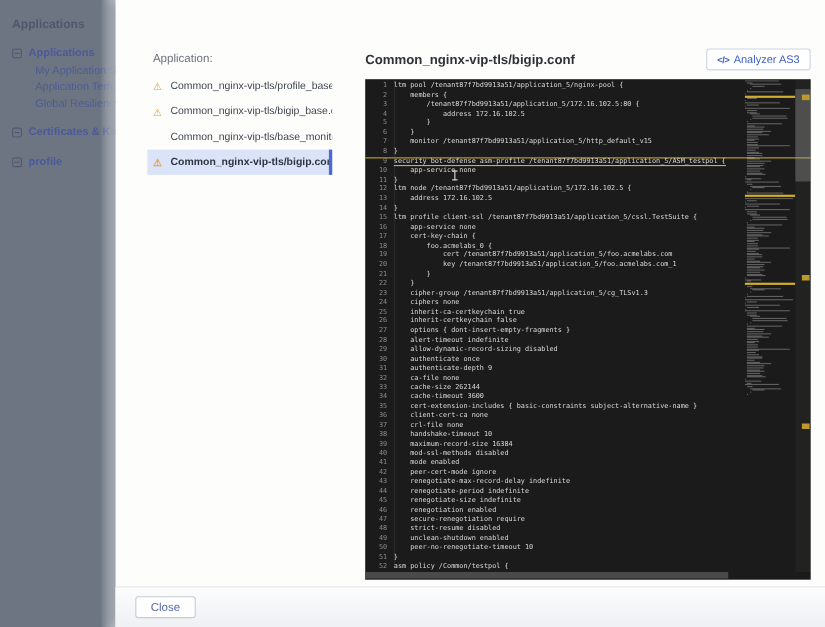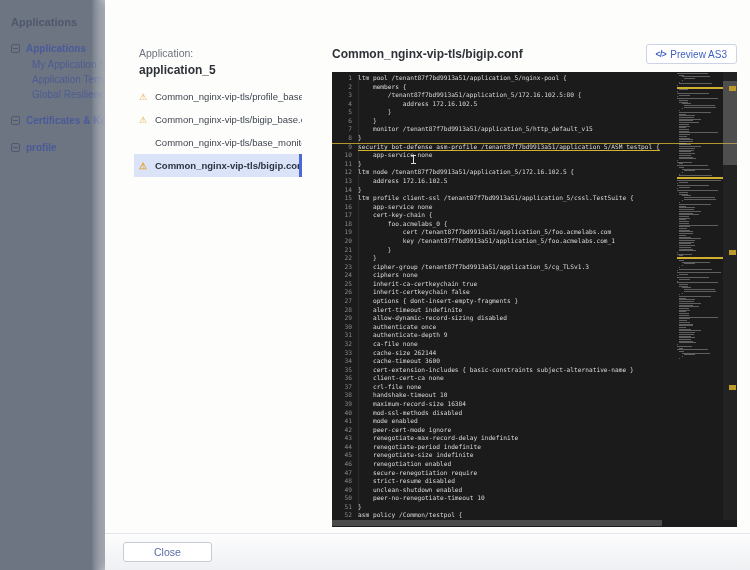--- a/index.html
+++ b/index.html
@@ -73,21 +73,21 @@
   .mm-warn { height:2px; width:46px !important; margin-left:0 !important; background:#d2ae2f; }
 
   .vtrack { position:absolute; top:0; right:0; width:14px; bottom:7px; background:rgba(255,255,255,0.03); }
   .vthumb { position:absolute; top:9px; right:0; width:14px; height:84px; background:rgba(150,150,150,0.38); }
   .ruler-mark { position:absolute; right:1px; width:7px; height:5px; background:#bb992b; }
   .hthumb { position:absolute; left:0; bottom:1px; height:6px; width:330px; background:#4a4a4a; cursor:pointer; }
 
   
   .modal-footer { position:absolute; left:0; right:0; bottom:0; height:37px; border-top:1px solid #e4e5e8;
                   background:linear-gradient(#fdfdfd, #eef0f3); }
-  .close-btn { margin:8px 0 0 18px; height:20px; padding:0 30px; border:1px solid #c6cbd4; border-radius:3px;
+  .close-btn { margin:8px 0 0 18px; height:20px; padding:0 13px; border:1px solid #c6cbd4; border-radius:3px;
                background:#fff; color:#5b6ba8; font-size:10.5px; cursor:pointer; }
 </style>
 </head>
 <body>
 
 <div class="sidebar">
   <div class="sb-title">Applications</div>
   <div class="sb-items" id="sb-items">
       <div class="sb-item lvl0">
         <span class="mini-icon"></span>
@@ -111,21 +111,20 @@
         <span>profile</span>
       </div>
     </div>
 </div>
 
 <div class="modal">
 
 
   <div class="left-panel">
     <div class="app-label">Application:</div>
-    <div class="app-name">application_5</div>
     <div class="file-list" id="file-list">
         <div class="file-row">
           <span class="warn-col">⚠</span>
           <span class="fname">Common_nginx-vip-tls/profile_base_default...</span>
         </div>
         <div class="file-row">
           <span class="warn-col">⚠</span>
           <span class="fname">Common_nginx-vip-tls/bigip_base.conf</span>
         </div>
         <div class="file-row">
@@ -135,21 +134,21 @@
         <div class="file-row selected">
           <span class="warn-col">⚠</span>
           <span class="fname">Common_nginx-vip-tls/bigip.conf</span>
         </div>
       </div>
   </div>
 
   <div class="viewer-title">Common_nginx-vip-tls/bigip.conf</div>
   <button class="preview-btn">
     <span class="code-glyph">&lt;/&gt;</span>
-    <span>Preview AS3</span>
+    <span>Analyzer AS3</span>
   </button>
 
   <div class="editor">
     <div class="code-scroll" id="code-scroll">
         <div class="code-line">
           <span class="ln">1</span>
           <span class="txt">ltm pool /tenant87f7bd9913a51/application_5/nginx-pool {</span>
         </div>
         <div class="code-line">
           <span class="ln">2</span>

